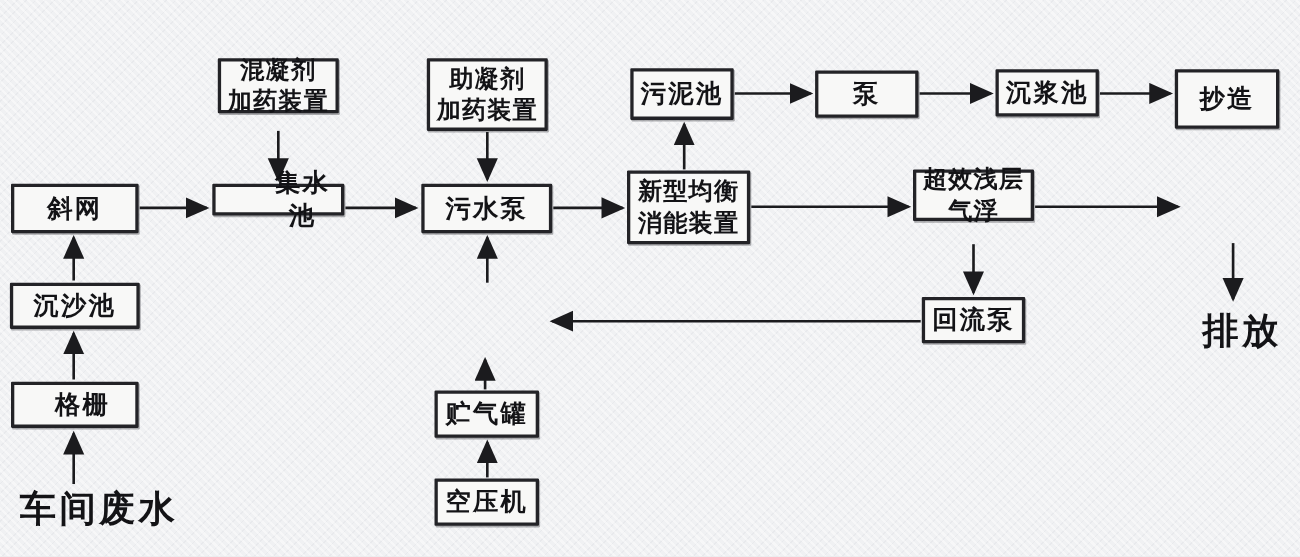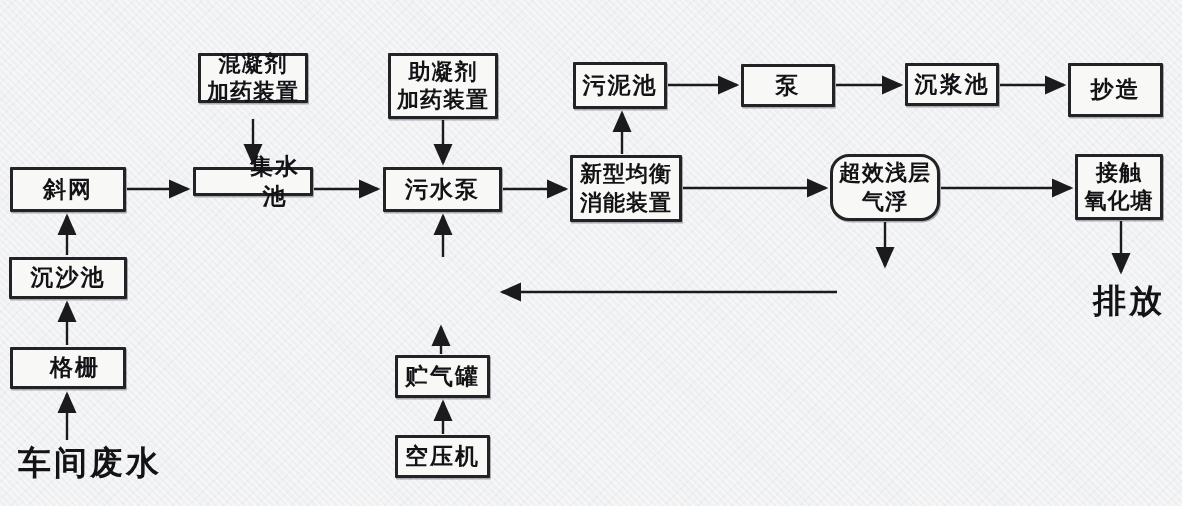--- a/index.html
+++ b/index.html
@@ -98,21 +98,20 @@
 加药装置</div>
   <div class="node" style="left:383px;top:167px;width:119px;height:45px;">污水泵</div>
   <div class="node" style="left:395px;top:355px;width:95px;height:43px;">贮气罐</div>
   <div class="node" style="left:395px;top:435px;width:95px;height:43px;">空压机</div>
   <div class="node" style="left:573px;top:62px;width:94px;height:47px;">污泥池</div>
   <div class="node" style="left:741px;top:64px;width:94px;height:43px;">泵</div>
   <div class="node" style="left:905px;top:63px;width:94px;height:43px;">沉浆池</div>
   <div class="node" style="left:1068px;top:63px;width:95px;height:54px;">抄造</div>
   <div class="node two-line" style="left:570px;top:155px;width:112px;height:67px;">新型均衡
 消能装置</div>
-  <div class="node two-line" style="left:830px;top:154px;width:110px;height:67px;border-radius:19px;">超效浅层
+  <div class="node two-line" style="left:830px;top:154px;width:110px;height:47px;">超效浅层
 气浮</div>
-  <div class="node two-line" style="left:1075px;top:154px;width:88px;height:66px;">接触
-氧化塘</div>
+  <div class="node" style="left:838px;top:270px;width:94px;height:42px;">回流泵</div>
 
   <div class="free-label" style="left:18px;top:441px;">车间废水</div>
   <div class="free-label" style="left:1093px;top:279px;">排放</div>
 
 </div>
 
 </body></html>

